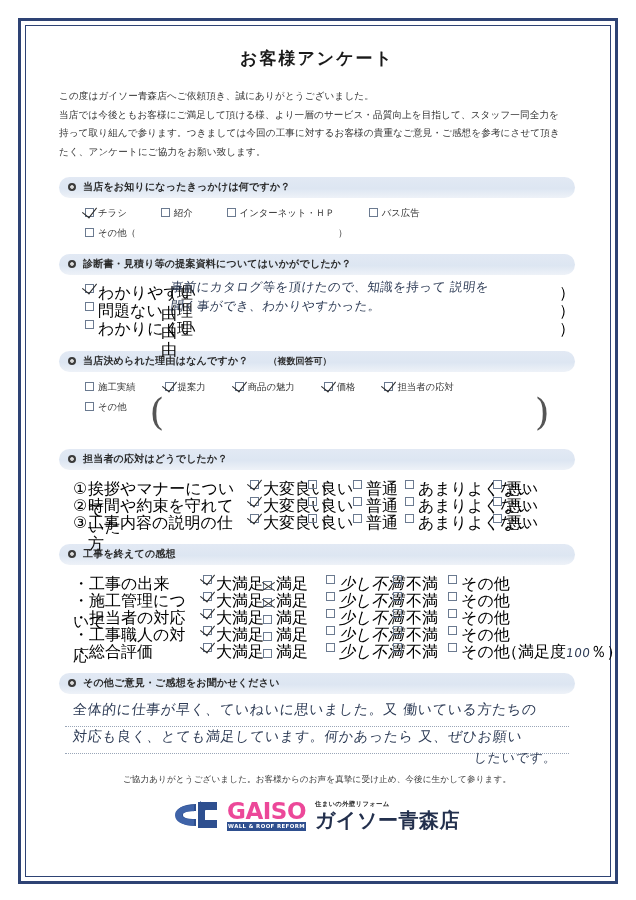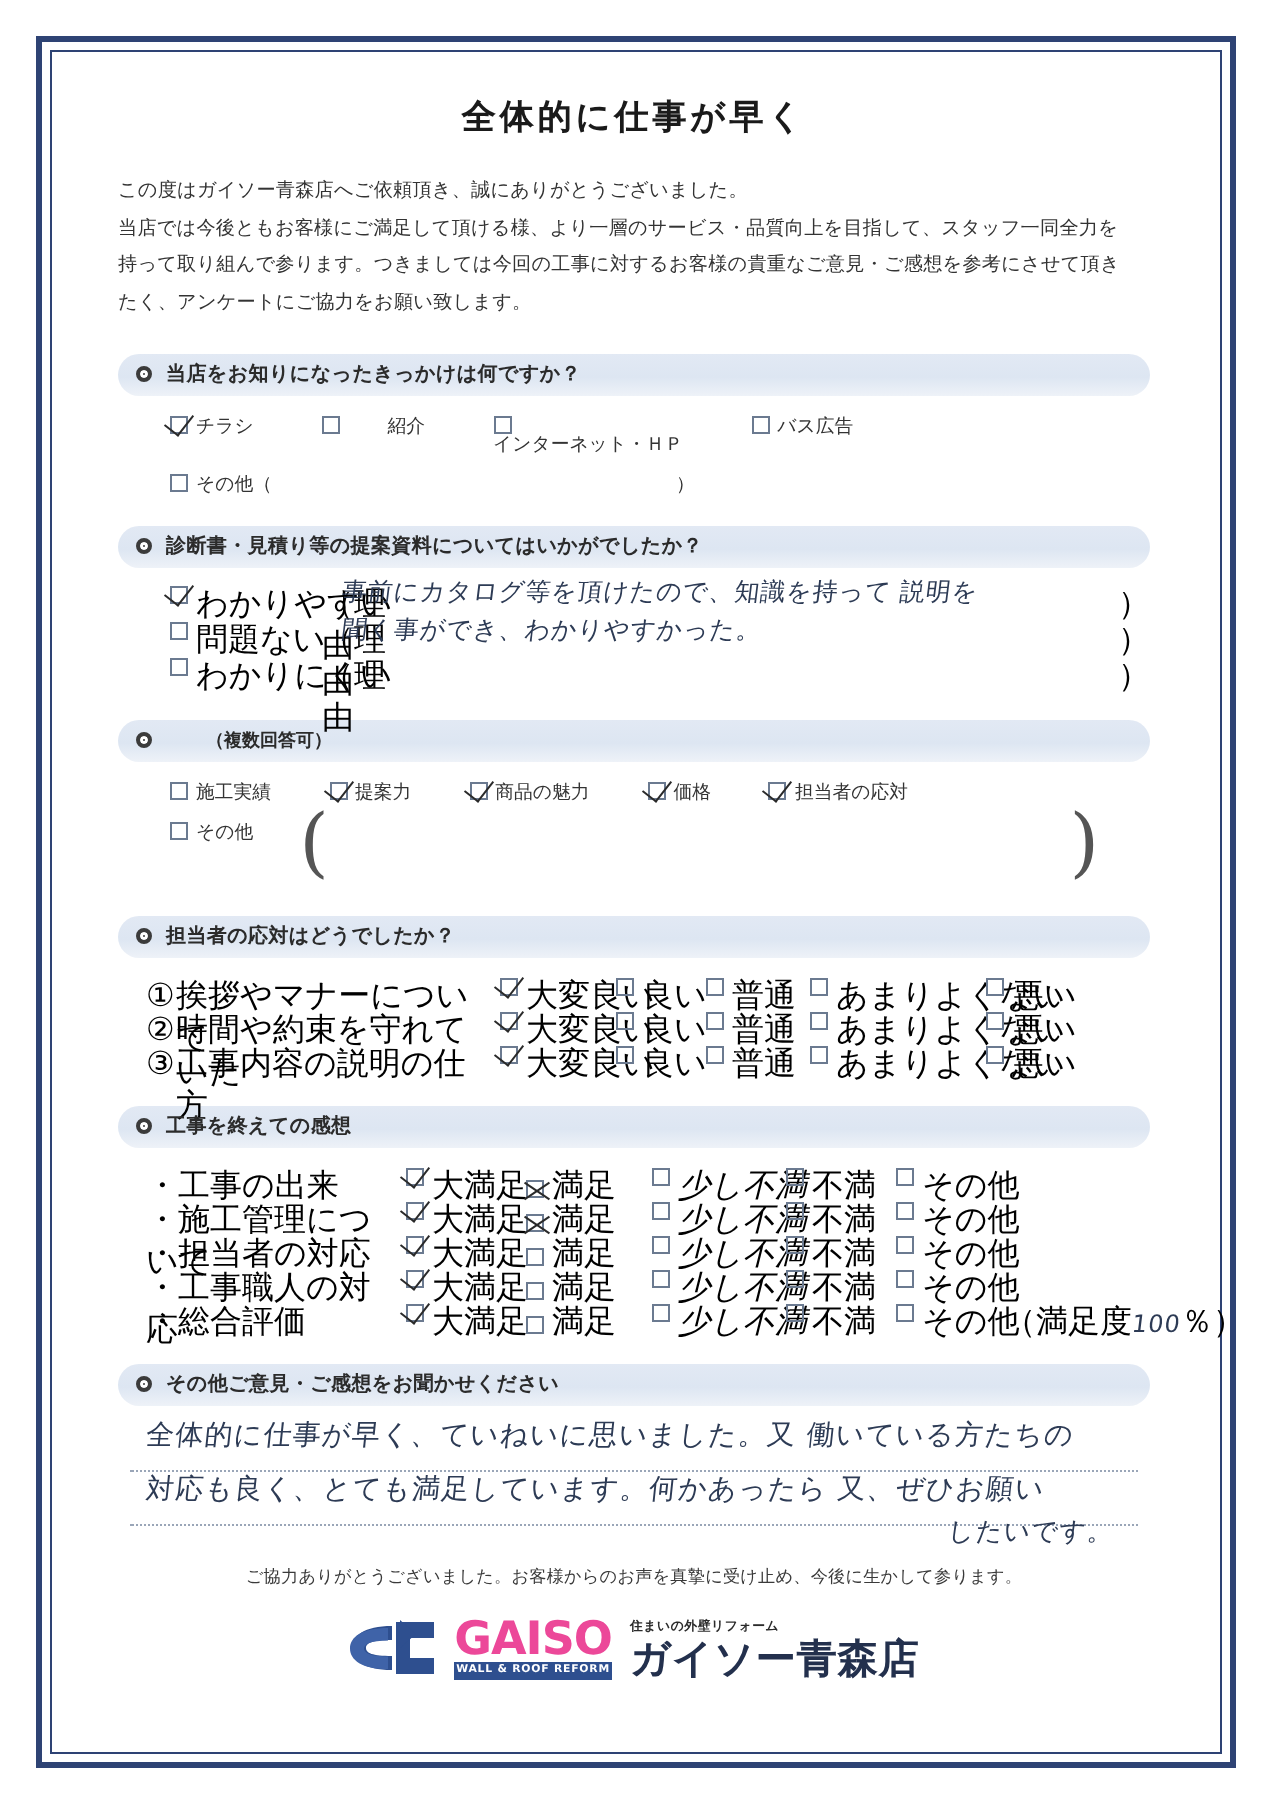--- a/index.html
+++ b/index.html
@@ -115,22 +115,22 @@
     border-top: 1.6px solid #2a2a2a;
   }
   .cb.crossed::before { transform: rotate(34deg); }
   .cb.crossed::after  { transform: rotate(-34deg); left:-3px; top:4px; width:15px; height:0; border-right:none; border-bottom:none; }
 
   .opt { display: inline-flex; align-items: flex-start; margin-right: 14px; white-space: nowrap; padding-left: 12px; }
 
   
   #q1 .line1 { margin-bottom: 7px; }
   #q1 .line1 .opt:nth-child(1) { margin-right: 22px; }
-  #q1 .line1 .opt:nth-child(2) { margin-right: 22px; gap: 20px; }
-  #q1 .line1 .opt:nth-child(3) { margin-right: 22px; flex-direction: column; }
+  #q1 .line1 .opt:nth-child(2) { margin-right: 22px; }
+  #q1 .line1 .opt:nth-child(3) { margin-right: 22px; }
   #q1 .paren { letter-spacing: 0; }
   #q1 .gap { display: inline-block; width: 188px; }
 
   
   #q2 .blk { padding-top: 8px; position: relative; }
   #q2 .r { display: flex; align-items: flex-start; height: 18px; }
   #q2 .lbl { width: 74px; flex: none; }
   #q2 .rsn { width: 26px; flex: none; }
   #q2 .tail { margin-left: auto; }
   .hw {
@@ -285,21 +285,21 @@
     line-height: 21px;
   }
 </style>
 </head>
 <body>
 
 <div class="page">
 <div class="page-inner"></div>
 <div class="content">
 
-  <div class="title">全体的に仕事が早く</div>
+  <div class="title">お客様アンケート</div>
 
   <div class="intro">
     <p>この度はガイソー青森店へご依頼頂き、誠にありがとうございました。</p>
     <p>当店では今後ともお客様にご満足して頂ける様、より一層のサービス・品質向上を目指して、スタッフ一同全力を</p>
     <p>持って取り組んで参ります。つきましては今回の工事に対するお客様の貴重なご意見・ご感想を参考にさせて頂き</p>
     <p>たく、アンケートにご協力をお願い致します。</p>
   </div>
 
   <div id="q1">
     <div class="band">
@@ -369,20 +369,21 @@
       <div class="hwbox">
         <div class="hl hw">事前にカタログ等を頂けたので、知識を持って 説明を</div>
         <div class="hl hw">聞く事ができ、わかりやすかった。</div>
       </div>
     </div>
   </div>
 
   <div id="q3">
     <div class="band">
       <span class="dot"></span>
+      <span class="btxt">当店決められた理由はなんですか？</span>
       <span class="bsub">（複数回答可）</span>
     </div>
     <div class="blk">
       <div class="row l1">
         <label class="opt">
           <span class="cb"></span>
           <span>施工実績</span>
         </label>
         <label class="opt">
           <span class="cb checked"></span>

